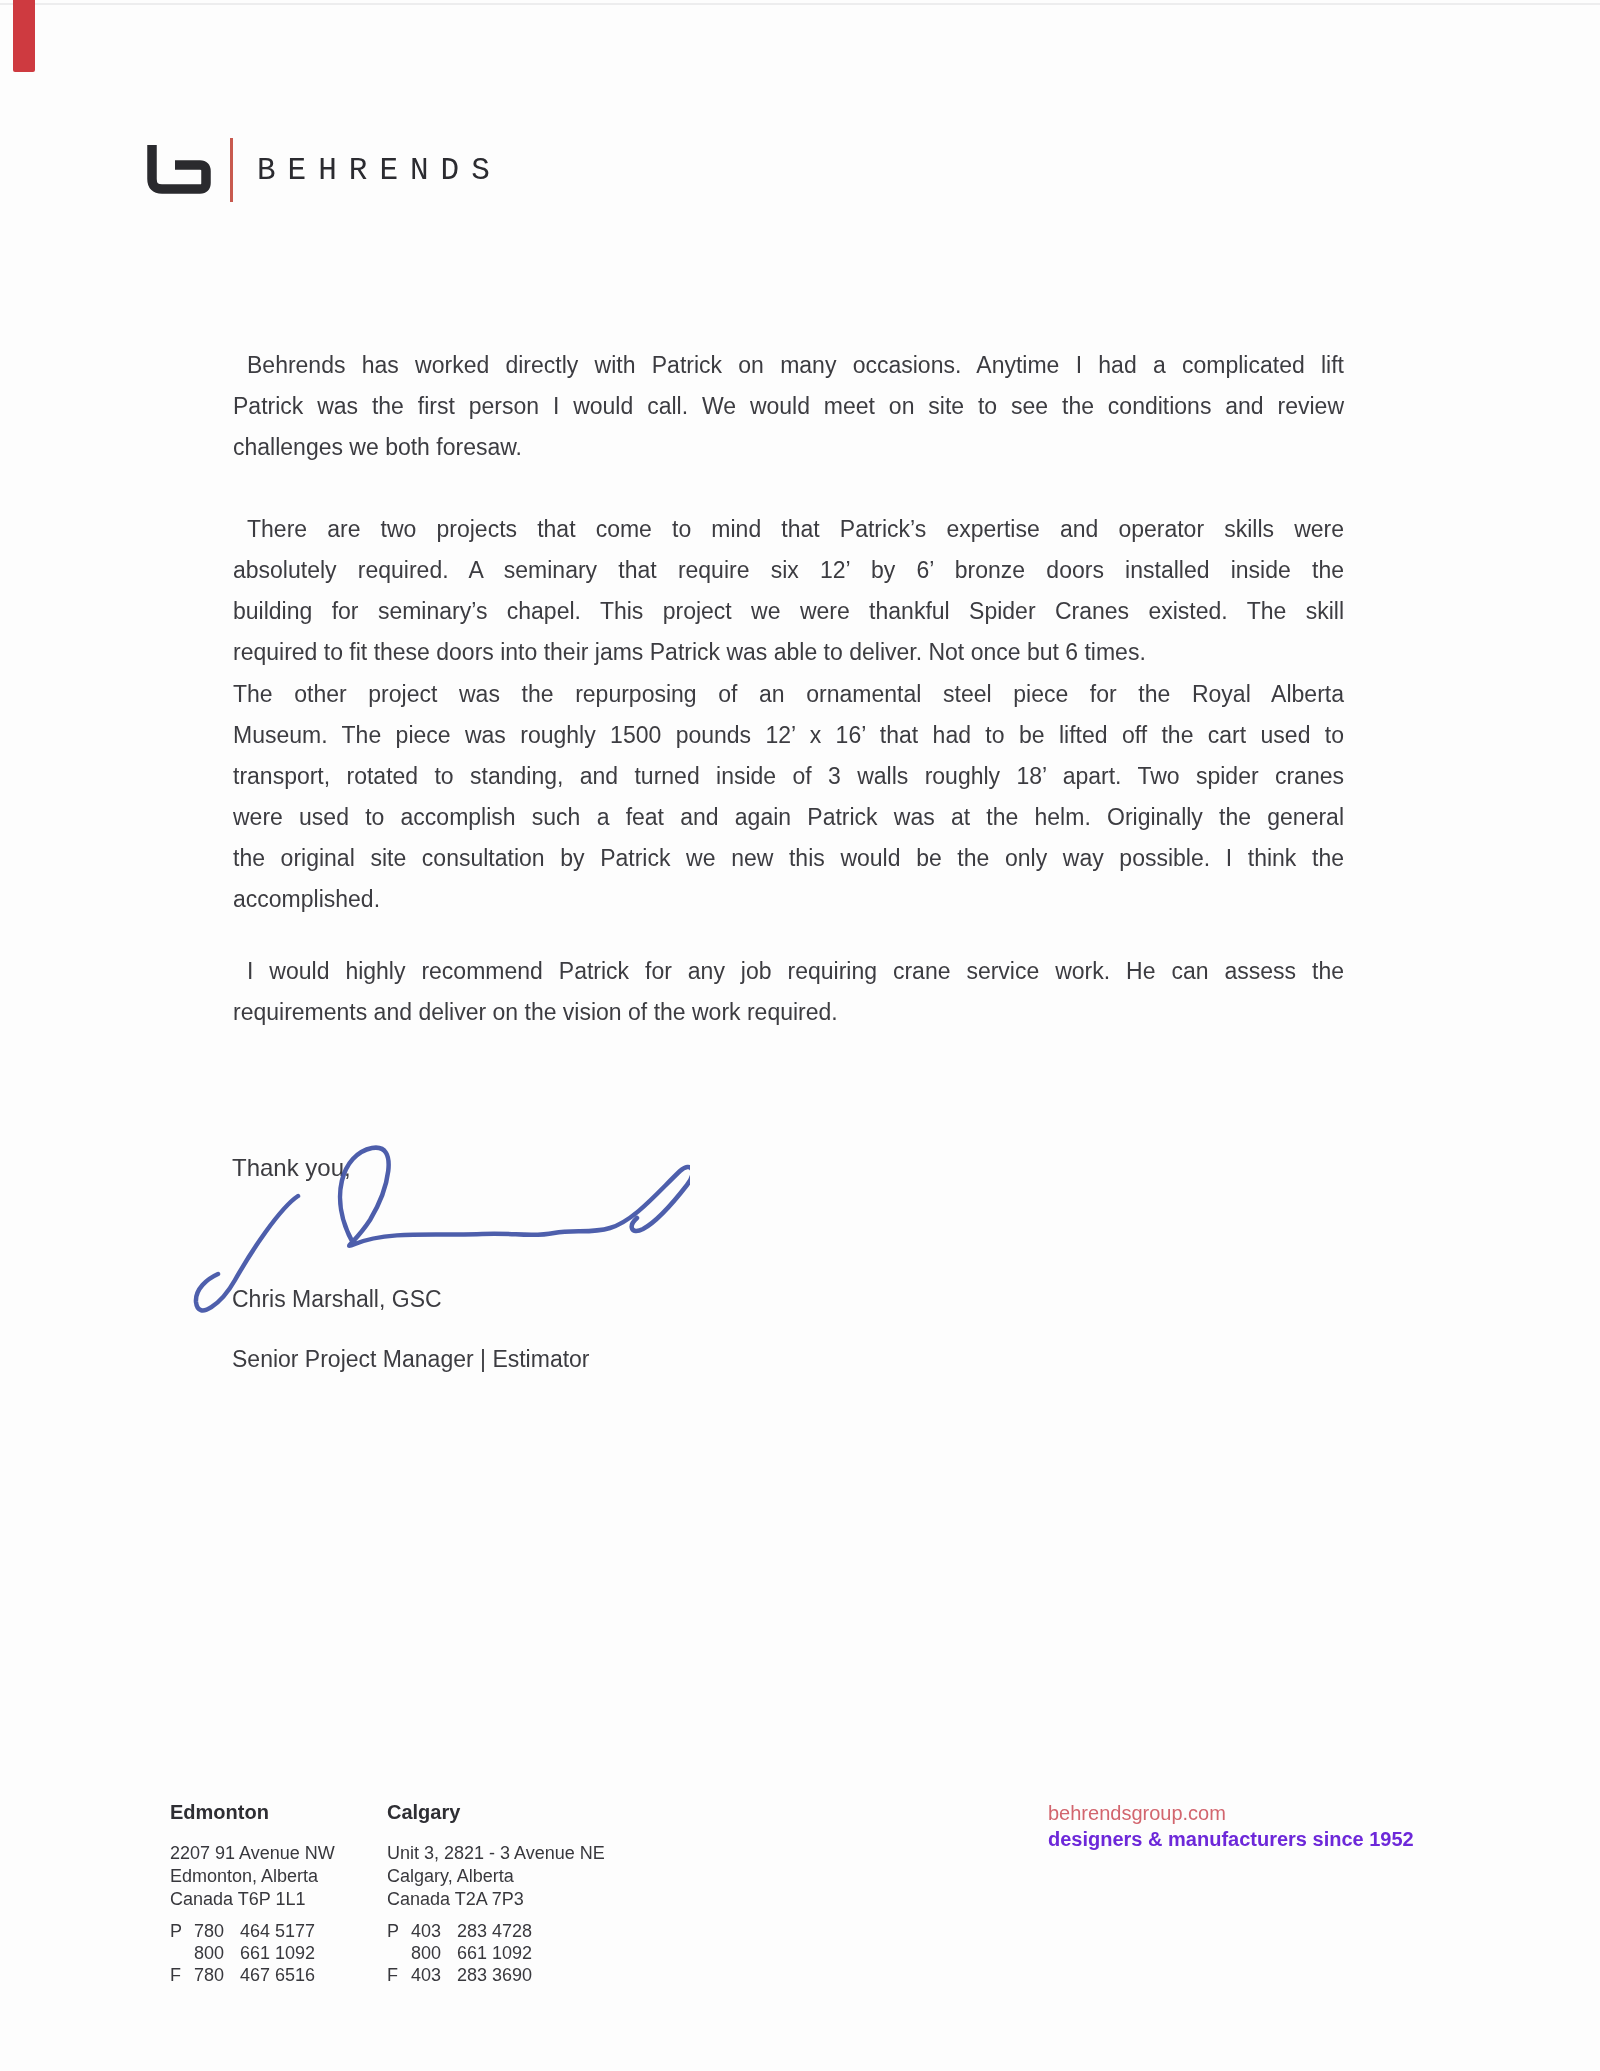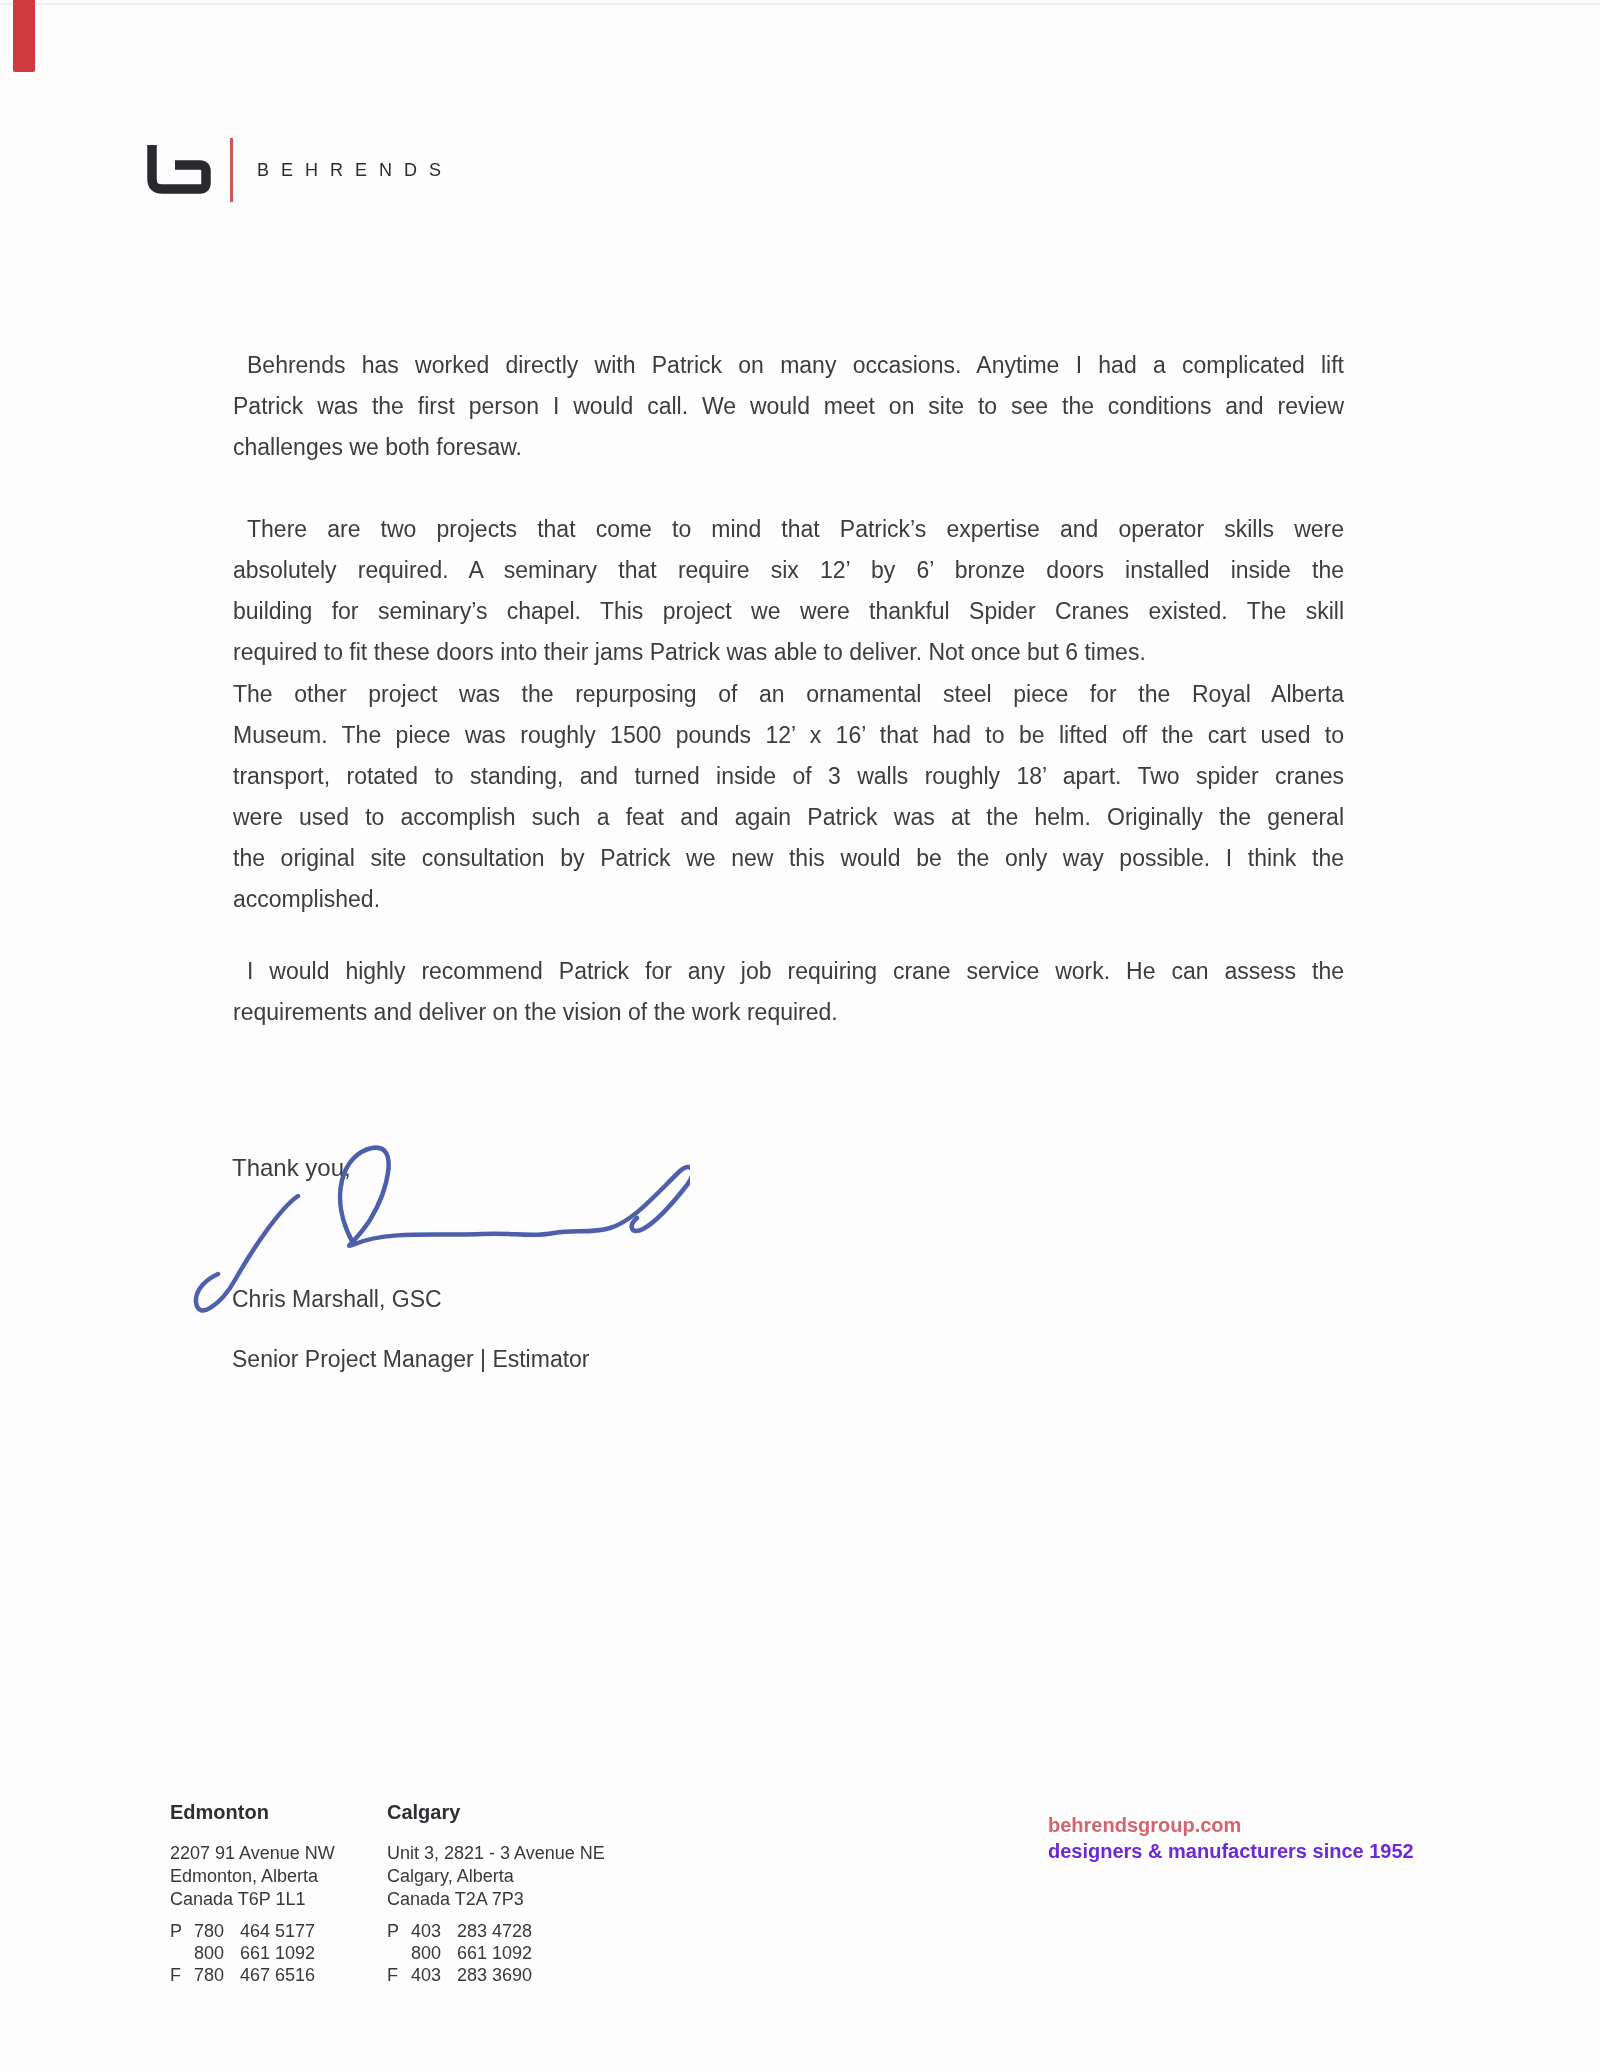--- a/index.html
+++ b/index.html
@@ -13,23 +13,24 @@
   }
   .scan-edge{position:absolute;top:3px;left:0;width:100%;height:2px;background:#ededee;}
   .corner-stripe{position:absolute;left:13px;top:0;width:22px;height:72px;border-radius:0 0 2px 2px;}
 
   
   .letterhead{position:absolute;left:145px;top:138px;display:flex;align-items:center;}
   .logo-mark{width:68px;height:56px;display:block;}
   .logo-divider{width:3px;height:64px;margin-left:17px;}
   .brand-name{
     margin-left:24px;
-    font-size:18px;letter-spacing:12px;
+    font-size:31px;letter-spacing:12px;
     color:#2b2b30;font-weight:normal;
     white-space:nowrap;
+    font-family:Liberation Mono, monospace;
   }
 
   
   .letter-body{position:absolute;left:232px;top:344px;width:1113px;font-size:23px;}
   .para{margin:1px;}
   .para .line{height:41px;line-height:41px;white-space:normal;}
   .line.j{text-align:justify;text-align-last:justify;}
   .line.last{text-align:left;text-align-last:left;}
   .line.indent{text-indent:14px;}
   .gap-lg{margin-top:41px;}
@@ -45,21 +46,21 @@
   .office.edmonton{left:170px;}
   .office.calgary{left:387px;}
   .city-label{font-size:20px;font-weight:bold;line-height:24px;margin-bottom:18px;color:#2e2e33;}
   .addr-line{font-size:18px;line-height:23px;}
   .phones{margin-top:9px;}
   .phone-row{display:flex;font-size:18px;line-height:22px;}
   .ph-prefix{width:24px;}
   .ph-area{width:46px;}
 
   .footer-right{position:absolute;left:1048px;top:1800px;}
-  .website{font-size:20px;font-weight:bold;line-height:26px;margin-top:12px;}
+  .website{font-size:20px;font-weight:normal;line-height:26px;}
   .tagline{font-size:20px;font-weight:bold;line-height:26px;color:#6d28d9;}
 </style>
 </head>
 <body>
 
 <div class="page">
 
   <div class="scan-edge"></div>
   <div class="corner-stripe" style="background: rgb(206, 58, 64);"></div>
 

